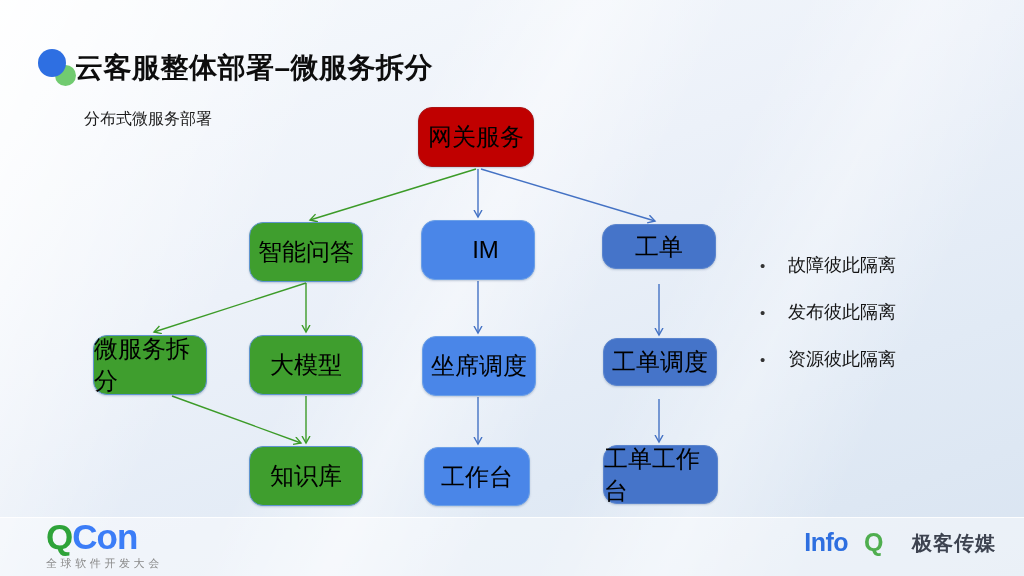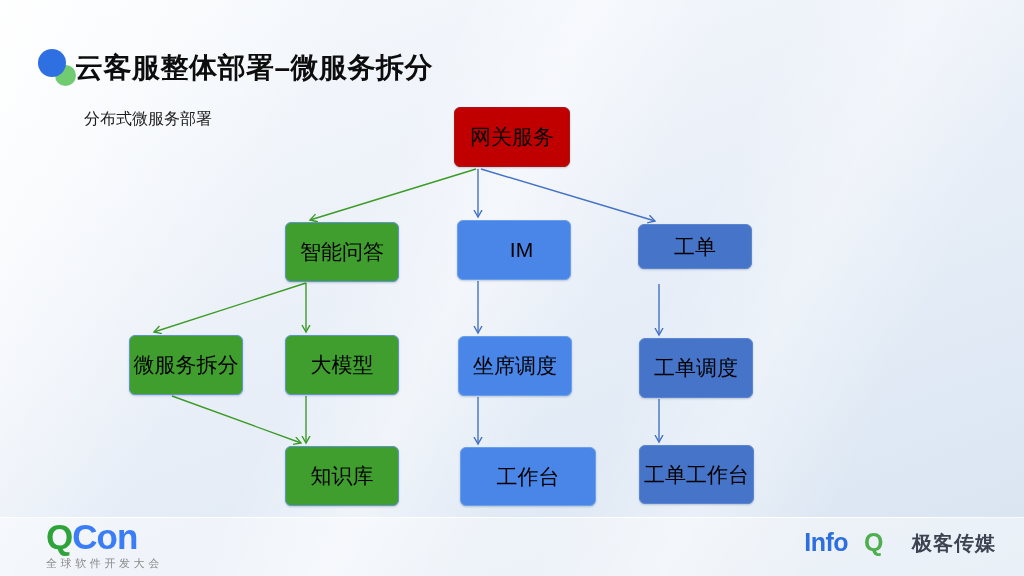--- a/index.html
+++ b/index.html
@@ -25,23 +25,22 @@
   .hdr{position:absolute;left:38px;top:48px;display:flex;align-items:center;gap:1px;z-index:3;}
   .ticon{position:relative;width:36px;height:40px;}
   .ticon .dot-green{position:absolute;left:17px;top:17px;width:21px;height:21px;border-radius:50%;}
   .ticon .dot-blue{position:absolute;left:0;top:1px;width:28px;height:28px;border-radius:50%;}
   h1.title{margin:0;font-size:28px;font-weight:800;color:#0d0d0d;letter-spacing:0.5px;}
   .subtitle{position:absolute;left:84px;top:109px;font-size:16px;color:#1c1c1c;z-index:3;}
   
   svg.edges{position:absolute;left:0;top:0;z-index:2;pointer-events:none;}
   .node{
     position:absolute;z-index:3;display:flex;align-items:center;justify-content:center;
-    border-radius:6px;font-size:21px;color:#000;box-sizing:border-box;
+    border-radius:14px;font-size:24px;color:#000;box-sizing:border-box;
     box-shadow:0 1px 2px rgba(40,70,120,0.25);
-    margin-left:36px;
   }
   
   ul.bullets{position:absolute;left:758px;top:255px;margin:0;padding:0;list-style:none;z-index:3;}
   ul.bullets li{position:relative;padding-left:30px;margin-bottom:27px;font-size:18px;color:#141414;line-height:20px;}
   ul.bullets li::before{content:"•";position:absolute;left:2px;top:1px;font-size:15px;color:#333;}
   
   .qcon{position:absolute;left:46px;top:519px;z-index:4;line-height:1;}
   .qcon-word{font-size:35px;font-weight:800;letter-spacing:-1px;}
   .qcon-tag{margin-top:4px;font-size:11px;letter-spacing:3.6px;color:#8a8a8a;}
   .infoq{position:absolute;right:28px;top:530px;z-index:4;display:flex;align-items:center;line-height:1;gap:16px;}
@@ -90,26 +89,31 @@
   </svg>
 
   <div id="nodes">
       <div class="node" style="left: 418px; top: 107px; width: 116px; height: 60px; background: rgb(192, 0, 0); border: 1.5px solid rgb(171, 20, 20);">网关服务</div>
       <div class="node" style="left: 249px; top: 222px; width: 114px; height: 60px; background: rgb(63, 158, 46); border: 1.5px solid rgb(95, 148, 207);">智能问答</div>
       <div class="node" style="left: 421px; top: 220px; width: 114px; height: 60px; background: rgb(74, 134, 232); border: 1.5px solid rgb(107, 160, 232); padding-left: 15px;">IM</div>
       <div class="node" style="left: 602px; top: 224px; width: 114px; height: 45px; background: rgb(69, 116, 201); border: 1.5px solid rgb(91, 133, 206);">工单</div>
       <div class="node" style="left: 93px; top: 335px; width: 114px; height: 60px; background: rgb(63, 158, 46); border: 1.5px solid rgb(95, 148, 207);">微服务拆分</div>
       <div class="node" style="left: 249px; top: 335px; width: 114px; height: 60px; background: rgb(63, 158, 46); border: 1.5px solid rgb(95, 148, 207);">大模型</div>
       <div class="node" style="left: 422px; top: 336px; width: 114px; height: 60px; background: rgb(74, 134, 232); border: 1.5px solid rgb(107, 160, 232);">坐席调度</div>
-      <div class="node" style="left: 603px; top: 338px; width: 114px; height: 60px; background: rgb(69, 116, 201); border: 1.5px solid rgb(91, 133, 206);">工单调度</div>
+      <div class="node" style="left: 603px; top: 338px; width: 114px; height: 48px; background: rgb(69, 116, 201); border: 1.5px solid rgb(91, 133, 206);">工单调度</div>
       <div class="node" style="left: 249px; top: 446px; width: 114px; height: 60px; background: rgb(63, 158, 46); border: 1.5px solid rgb(95, 148, 207); text-align: center;">知识库</div>
-      <div class="node" style="left: 424px; top: 447px; width: 136px; height: 59px; background: rgb(74, 134, 232); border: 1.5px solid rgb(107, 160, 232);">工作台</div>
+      <div class="node" style="left: 424px; top: 447px; width: 106px; height: 59px; background: rgb(74, 134, 232); border: 1.5px solid rgb(107, 160, 232);">工作台</div>
       <div class="node" style="left: 603px; top: 445px; width: 115px; height: 59px; background: rgb(69, 116, 201); border: 1.5px solid rgb(91, 133, 206);">工单工作台</div>
     </div>
 
+  <ul class="bullets" id="bullets">
+      <li>故障彼此隔离</li>
+      <li>发布彼此隔离</li>
+      <li>资源彼此隔离</li>
+    </ul>
 
   <div class="qcon">
     <div class="qcon-word">
       <span id="qcon-q" style="color: rgb(46, 163, 57);">Q</span><span id="qcon-con" style="color: rgb(59, 125, 247);">Con</span>
     </div>
     <div class="qcon-tag">全球软件开发大会</div>
   </div>
 
   <div class="infoq">
     <span class="word" id="infoq-info" style="color: rgb(46, 111, 224);">Info</span>

